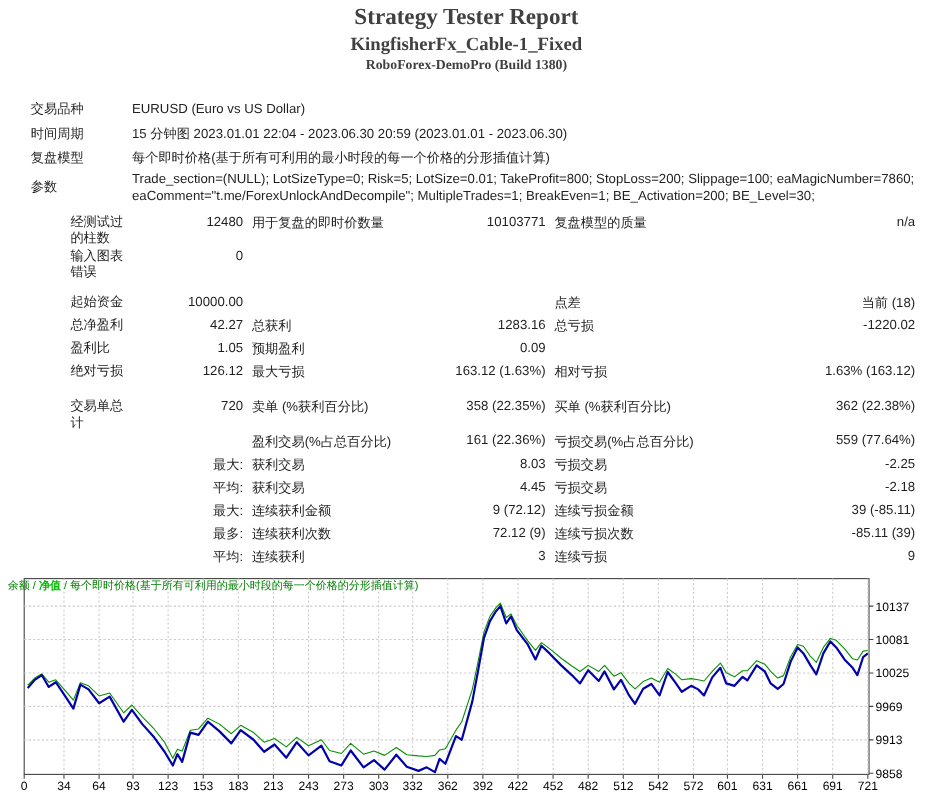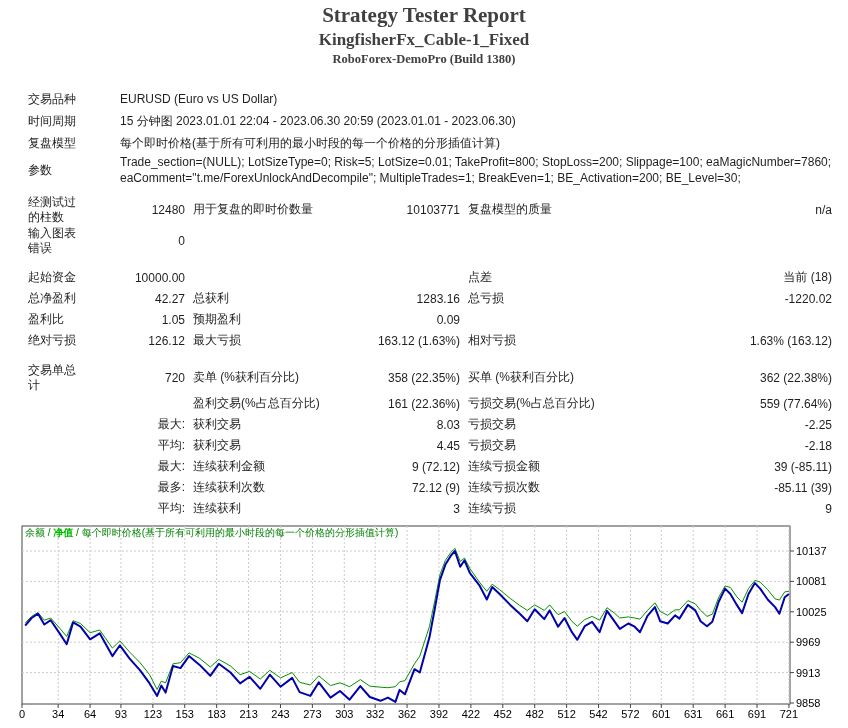--- a/index.html
+++ b/index.html
@@ -11,33 +11,33 @@
   .title{font-size:21px;font-weight:bold;line-height:25px;}
   .subtitle{font-size:17px;font-weight:bold;line-height:23px;}
   .broker{font-size:12.5px;font-weight:bold;line-height:17px;}
 
   .info-table{margin-top:20px;font-size:12px;}
   .info-row{display:flex;align-items:center;min-height:22px;}
   .info-row .lbl{width:54px;padding-left:28px;flex:none;line-height:15px;}
   .info-row .val{margin-left:38px;flex:1;padding-right:16px;white-space:pre-line;line-height:16px;}
 
   .stats-table{margin-top:8px;font-size:12px;}
-  .row{display:flex;align-items:center;height:21px;}
+  .row{display:flex;height:21px;margin-left:36px;}
   .row.tall{height:31px;}
   .row.gap{margin-top:11px;}
   .c1{width:54px;padding-left:28px;flex:none;line-height:15px;}
   .c2{width:103px;flex:none;text-align:right;}
   .c3{width:180px;flex:none;margin-left:8px;}
   .c4{width:87px;flex:none;text-align:right;}
   .c5{width:175px;flex:none;margin-left:8px;}
   .c6{flex:1;text-align:right;padding-right:16px;}
 
   .chart-wrap{position:relative;height:206px;}
   .chart-wrap svg{position:absolute;left:0;top:0;}
-  .chart-legend{position:absolute;left:25px;top:8px;font-size:10px;line-height:12px;white-space:nowrap;}
+  .chart-legend{position:absolute;left:7px;top:8px;font-size:10px;line-height:12px;white-space:nowrap;}
   .lg-balance{color:#008000;}
   .lg-equity{color:#00ba00;font-weight:bold;}
   .lg-model{color:#008000;}
   .lg-sep{color:#008000;white-space:pre;}
 </style>
 </head>
 <body>
 
 <div class="page">
 

